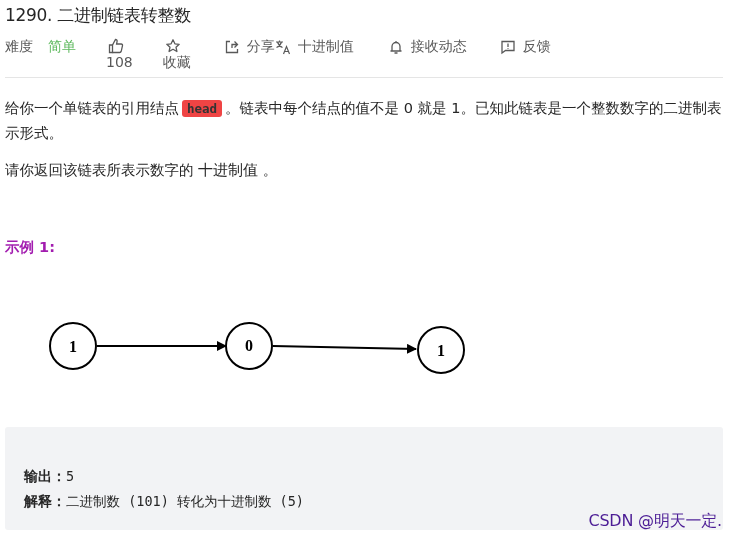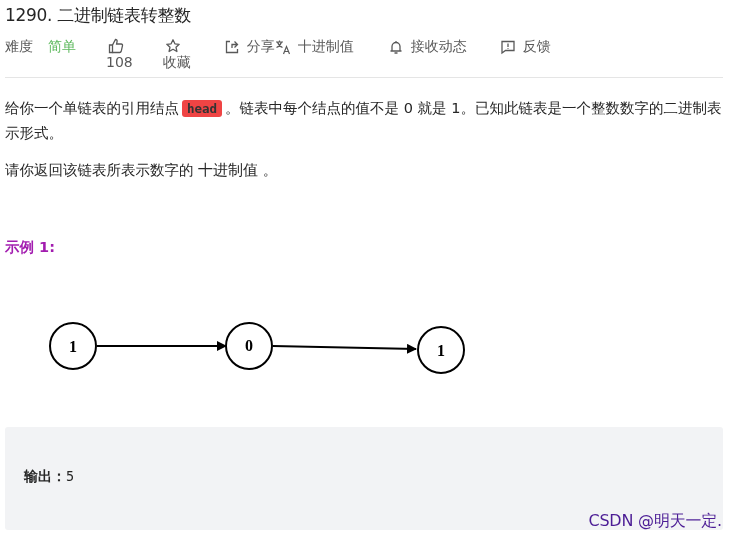--- a/index.html
+++ b/index.html
@@ -129,15 +129,18 @@
   <g>
     <circle cx="441" cy="50" r="23" fill="#fff" stroke="#000" stroke-width="2"></circle>
     <text x="441" y="56" text-anchor="middle" font-family="Liberation Serif, serif" font-size="16" font-weight="bold">1</text>
   </g>
 </svg>
 
 <div class="example-box">
   <div class="line" style="top:41px;">
     <b>输出：</b><span>5</span>
   </div>
+  <div class="line" style="top:66px;">
+    <b>解释：</b><span>二进制数 (101) 转化为十进制数 (5)</span>
+  </div>
 </div>
 
 <div class="watermark">CSDN @明天一定.</div>
 
 </body></html>

